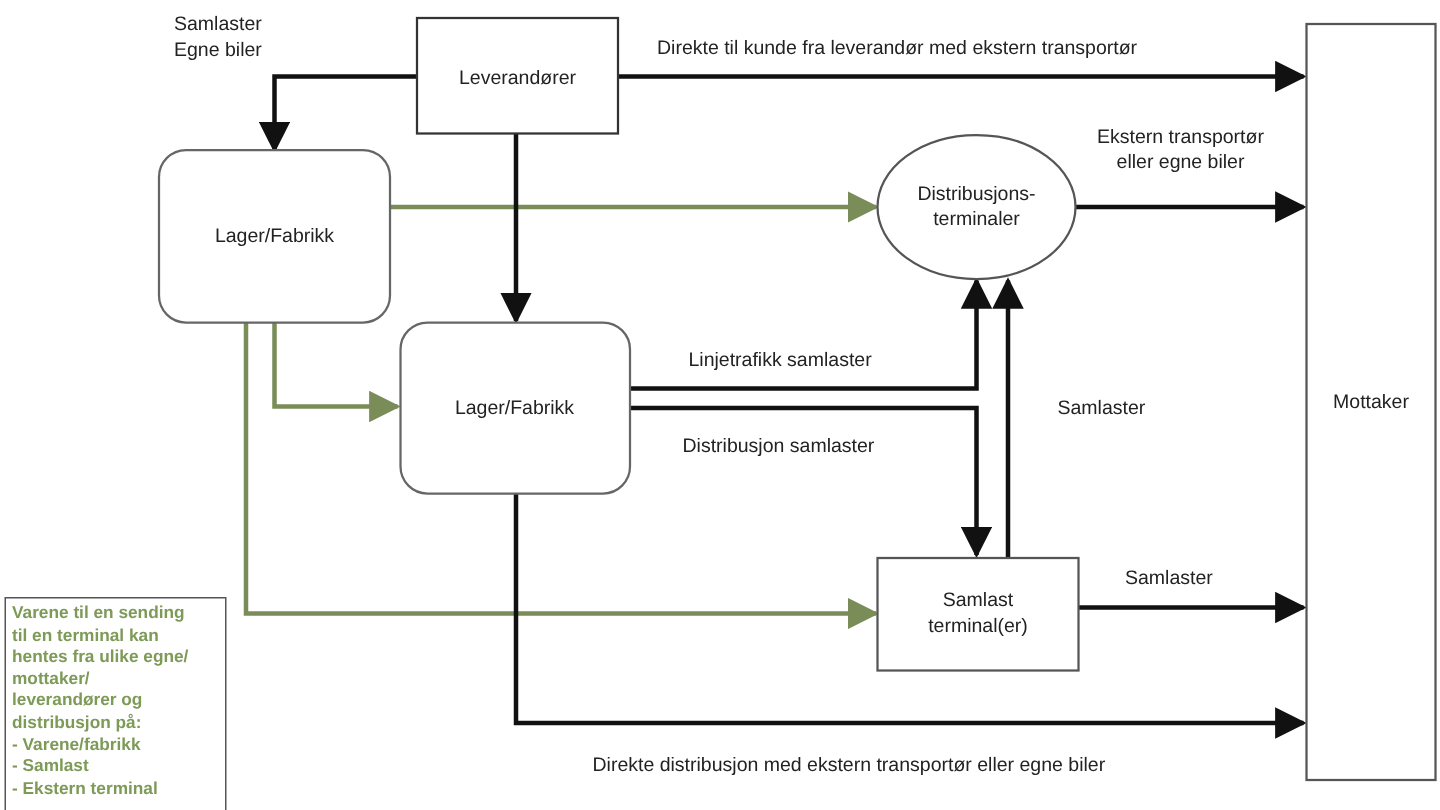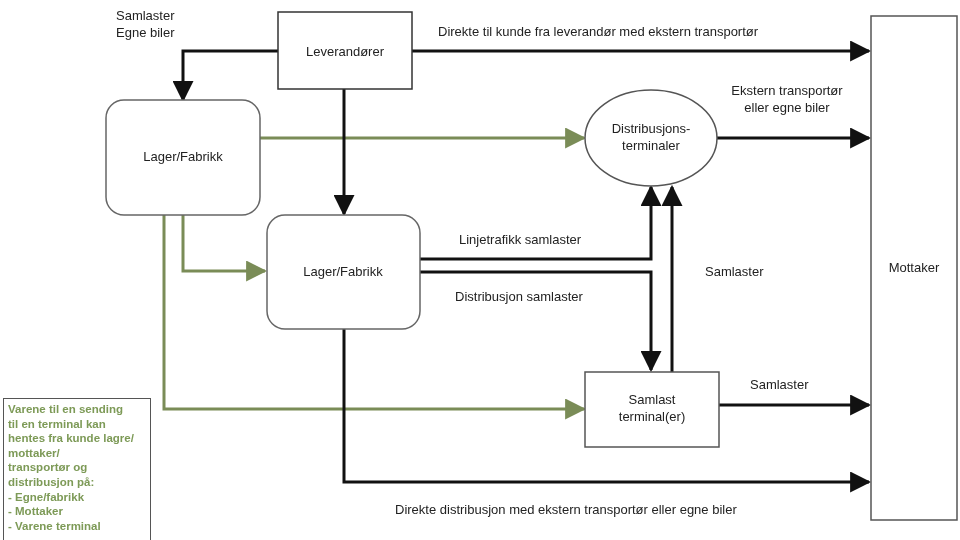--- a/index.html
+++ b/index.html
@@ -107,20 +107,20 @@
     <text class="edge-label" x="705" y="276">Samlaster</text>
     <text class="edge-label" x="750" y="389">Samlaster</text>
 
     <text class="edge-label" x="395" y="514">Direkte distribusjon med ekstern transportør eller egne biler</text>
   </g>
 </svg>
 
 <div class="note-box">
   <div>Varene til en sending</div>
   <div>til en terminal kan</div>
-  <div>hentes fra kunde lagre/</div>
+  <div>hentes fra ulike egne/</div>
   <div>mottaker/</div>
-  <div>transportør og</div>
+  <div>leverandører og</div>
   <div>distribusjon på:</div>
-  <div>- Egne/fabrikk</div>
-  <div>- Mottaker</div>
-  <div>- Varene terminal</div>
+  <div>- Varene/fabrikk</div>
+  <div>- Samlast</div>
+  <div>- Ekstern terminal</div>
 </div>
 
 </body></html>

